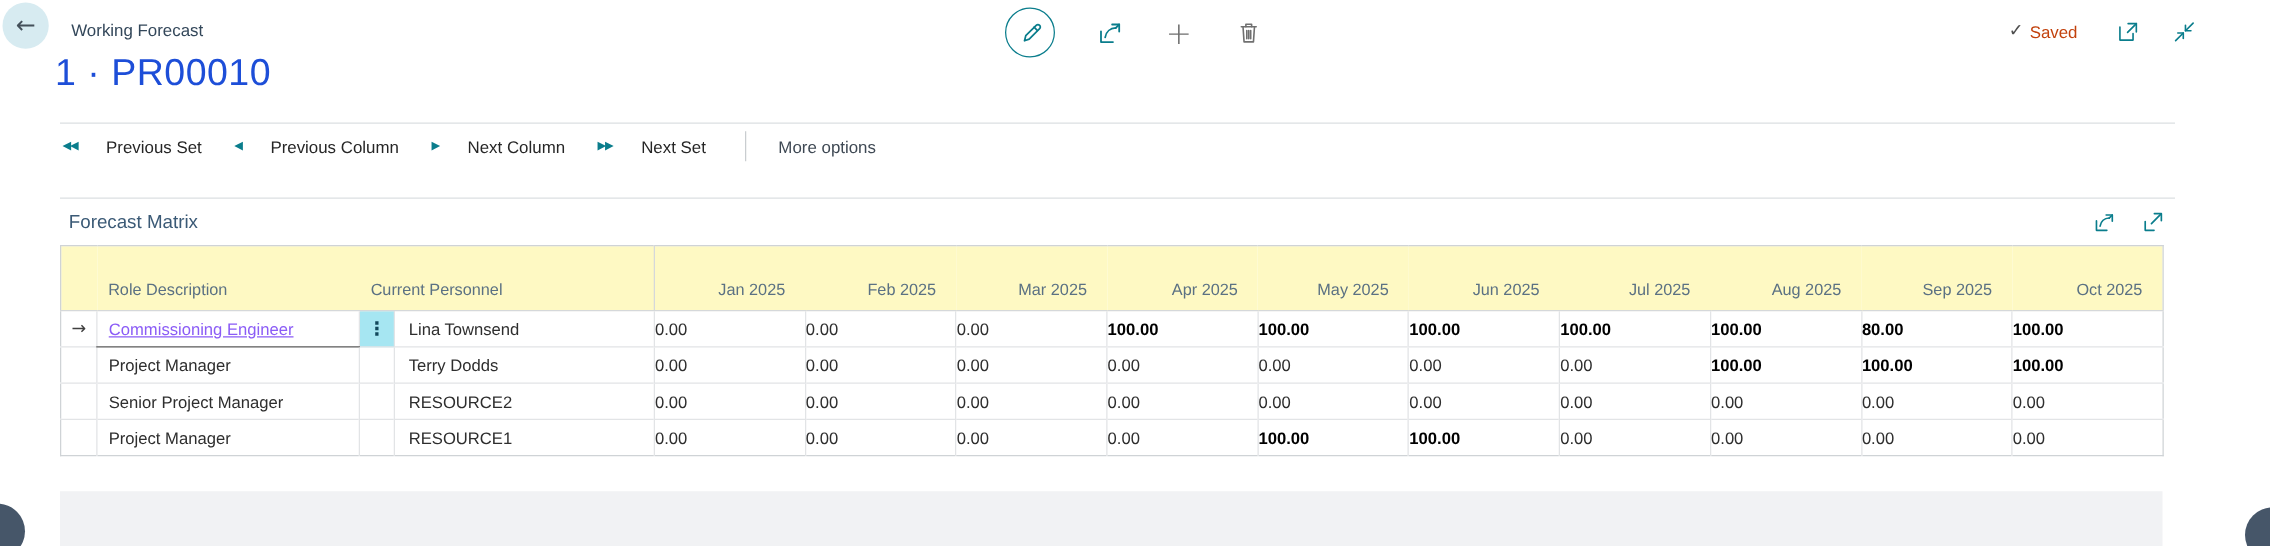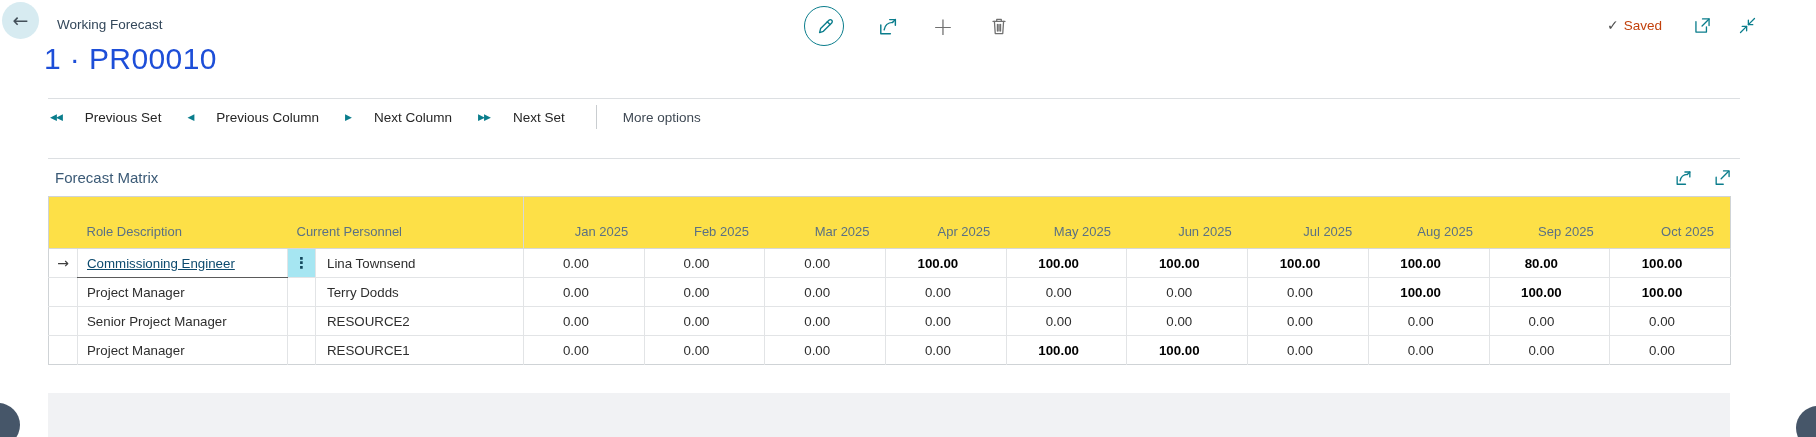--- a/index.html
+++ b/index.html
@@ -50,36 +50,36 @@
   .section-icons { margin-left:auto; display:flex; align-items:center; gap:15px; padding-right:6px; }
   .sicon { background:none; border:none; cursor:pointer; width:24px; height:24px; display:flex;
     align-items:center; justify-content:center; padding:0; }
 
   
   table.matrix { position:absolute; left:48px; top:196px; width:1682px; table-layout:fixed;
     border-collapse:collapse; border:1px solid #cfd3d6; background:#fff; }
   col.c-ind{width:29px;} col.c-role{width:210px;} col.c-mini{width:28px;} col.c-person{width:208px;}
   col.c-month{width:120.7px;}
   thead th { height:52px; vertical-align:bottom; padding-bottom:9px; font-weight:400;
-    color:#5b7183; font-size:13px; border-bottom:1px solid #d5d8da; background:#fde047; }
+    color:#5b7183; font-size:13px; border-bottom:1px solid #d5d8da; background:#fef9c3; }
   th.h-role { text-align:left; padding-left:9px; }
   th.h-person { text-align:left; padding-left:9px; }
   th.h-month { text-align:right; padding-right:16px; }
   th.h-month.first { border-left:1px solid #d5d8da; }
   tbody td { height:29px; border-top:1px solid #e2e4e6; font-size:13.3px; color:#2e2e2e;
     background:#fff; }
   tbody tr:first-child td { border-top:none; }
   td.c-ind { text-align:center; color:#3f3f3f; font-size:14px; font-family:"DejaVu Sans",sans-serif; cursor:pointer; }
   td.c-role { text-align:left; padding-left:9px; border-left:1px solid #e2e4e6; cursor:pointer; }
-  td.c-role.sel { text-decoration:underline; border-bottom:1px solid #5a5a5a; color:#0c4a6e; }
+  td.c-role.sel { text-decoration:underline; border-bottom:1px solid #5a5a5a; color:#8b5cf6; }
   td.c-mini { border-left:1px solid #e2e4e6; border-right:1px solid #e2e4e6; text-align:center; }
   td.c-mini.opts { background:#a6e6f2; color:#12485c; font-weight:700; font-size:15px; cursor:pointer;
     font-family:"DejaVu Sans",sans-serif; }
   td.c-person { text-align:left; padding-left:11px; cursor:text; }
-  td.c-val { text-align:center; padding-right:16px; border-left:1px solid #e2e4e6; cursor:text; }
+  td.c-val { text-align:left; padding-right:16px; border-left:1px solid #e2e4e6; cursor:text; }
   td.c-val.nz { font-weight:700; color:#000000; }
 
   
   .gray-band { position:absolute; left:48px; top:393px; width:1682px; height:44px; background:#f1f2f4; }
   .edge-circle { position:absolute; width:44px; height:44px; border-radius:50%; background:#465669;
     cursor:pointer; z-index:5; }
   .edge-circle.left { left:-24px; top:403px; }
   .edge-circle.right { left:1796px; top:406px; }
 
   svg { display:block; }

